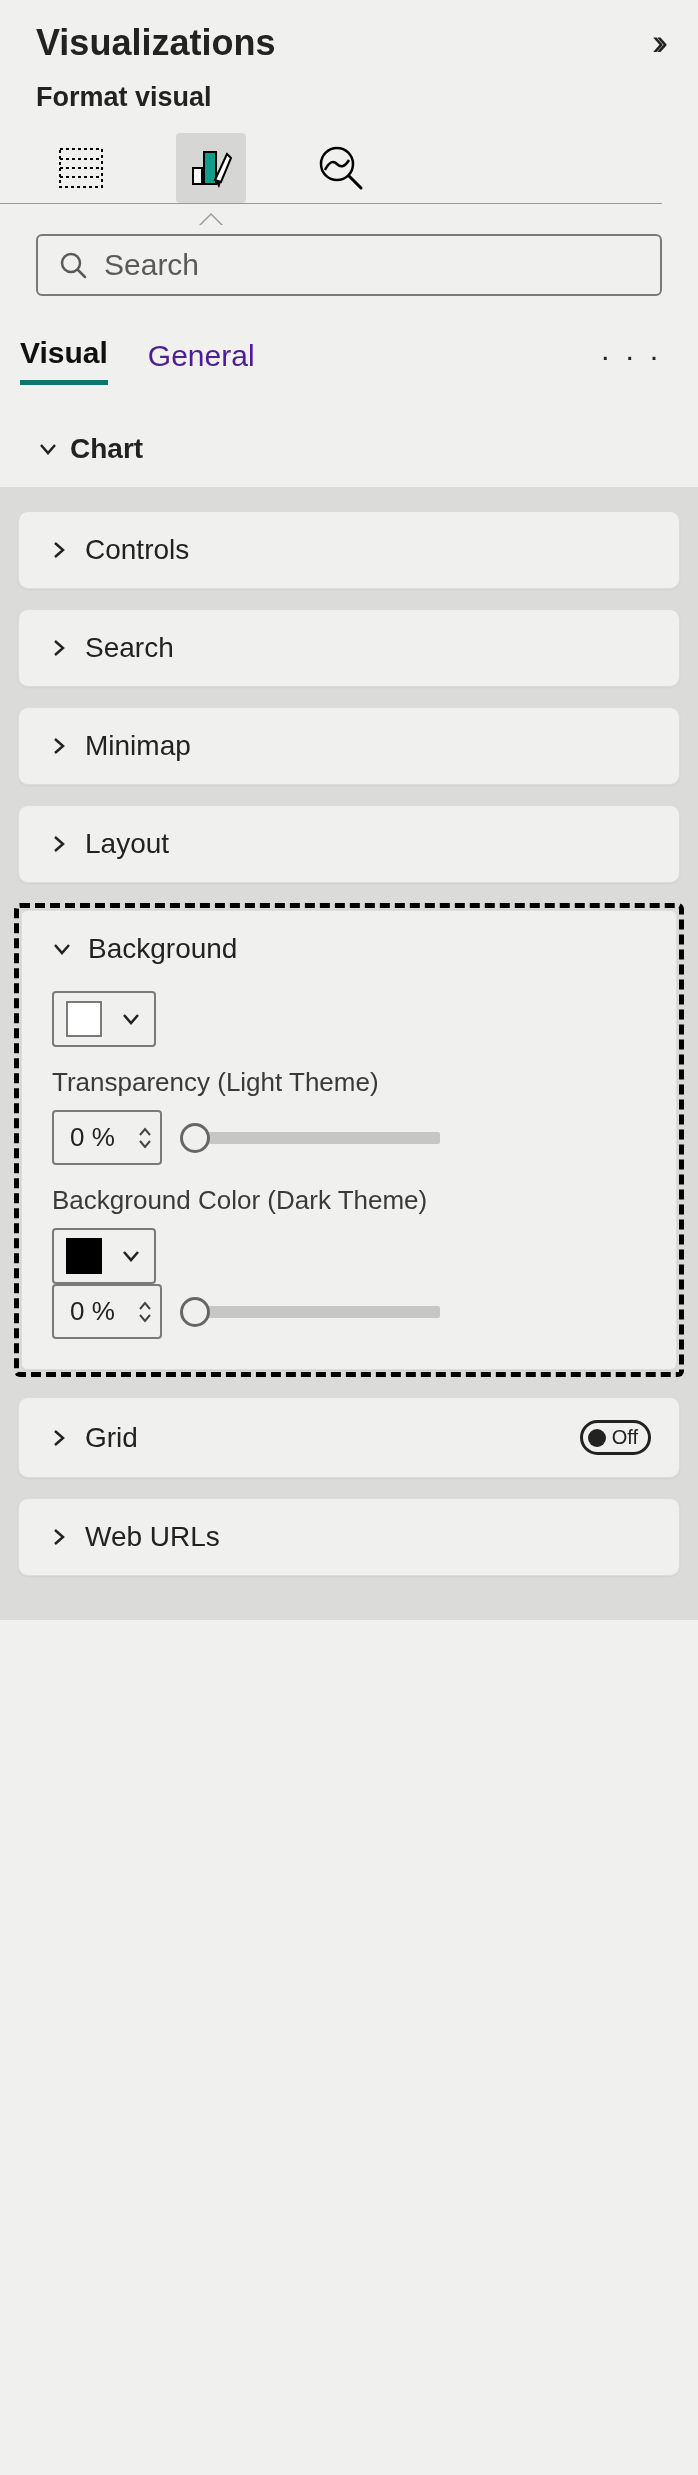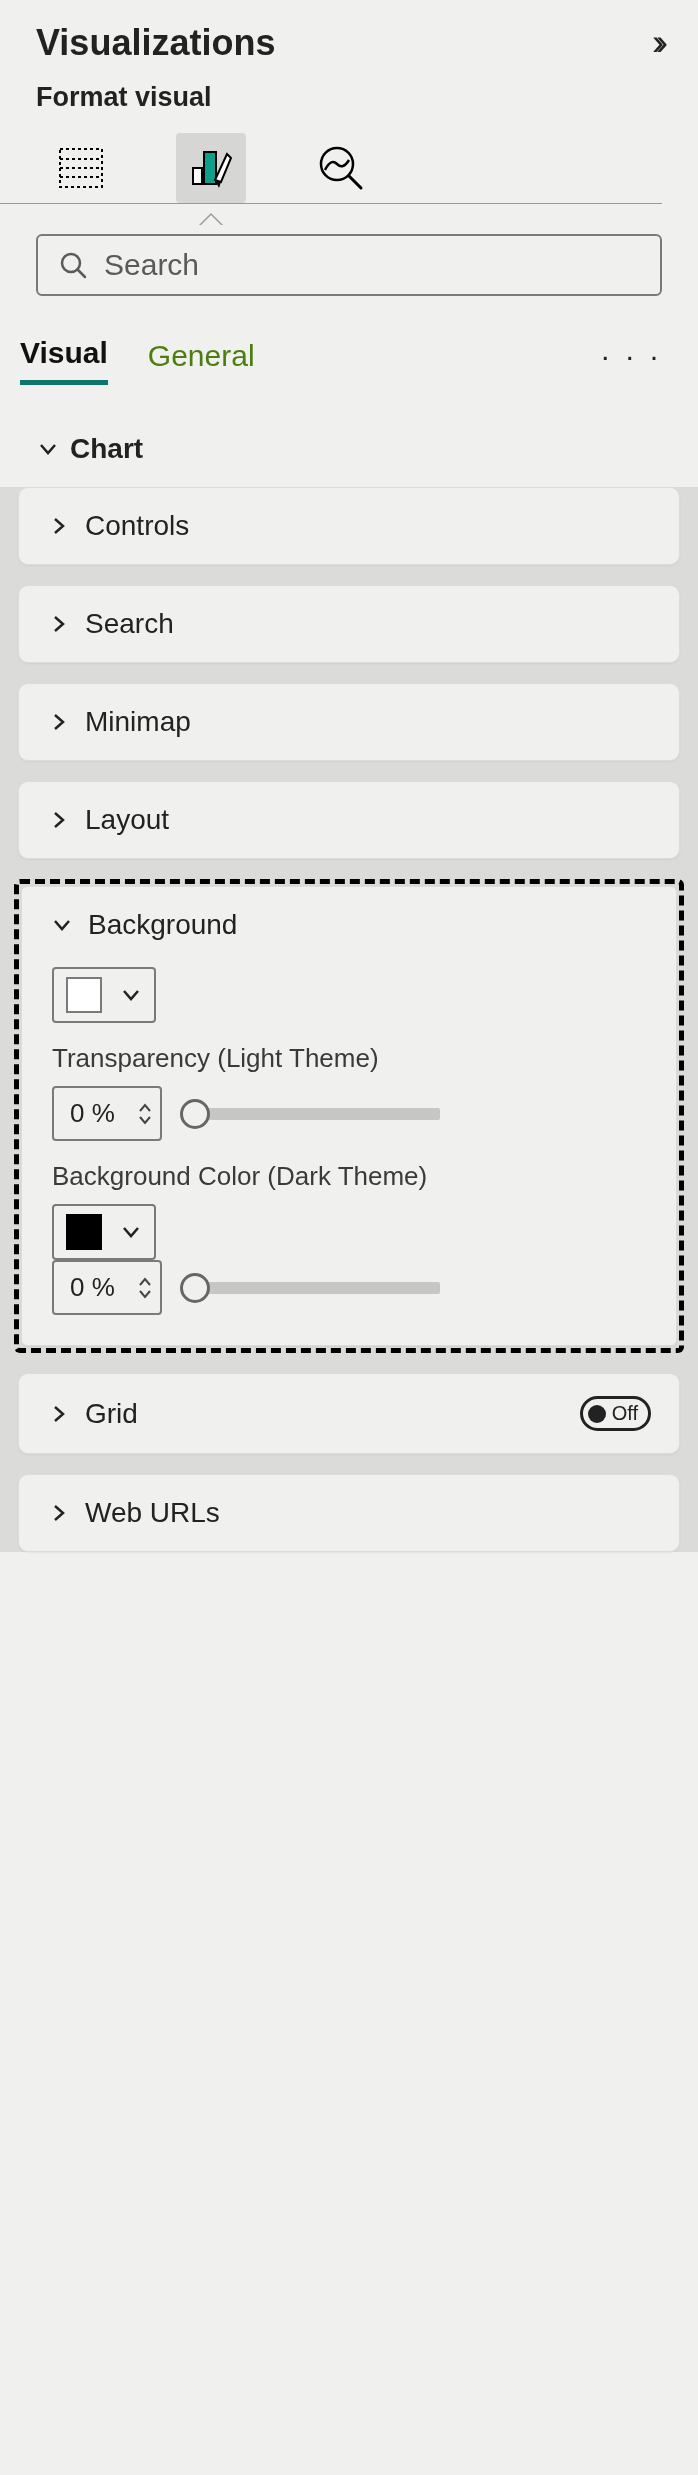--- a/index.html
+++ b/index.html
@@ -107,21 +107,21 @@
     .tabs {
       display: flex;
       align-items: center;
       padding: 30px 36px 10px 20px;
     }
     .tab {
       font-size: 30px;
       padding: 10px 0;
       margin-right: 40px;
       cursor: pointer;
-      color: #4d7c0f;
+      color: #4c1d95;
     }
     .tab.active {
       font-weight: 600;
       border-bottom: 5px solid #0f766e;
       color: #111;
     }
     .tab-more {
       margin-left: auto;
       font-size: 30px;
       letter-spacing: 3px;
@@ -141,21 +141,21 @@
       align-items: center;
       justify-content: center;
       width: 24px;
     }
     .section-label {
       font-size: 28px;
       color: #222;
     }
     .cards-area {
       background: #dbdbd9;
-      padding: 0 18px;
+      padding: 24px 18px;
     }
     .card {
       background: #f0f0ee;
       border: 1px solid #dcdcda;
       border-radius: 10px;
       margin-bottom: 20px;
       box-shadow: 0 1px 2px rgba(0,0,0,0.05);
     }
     .card-header {
       display: flex;

